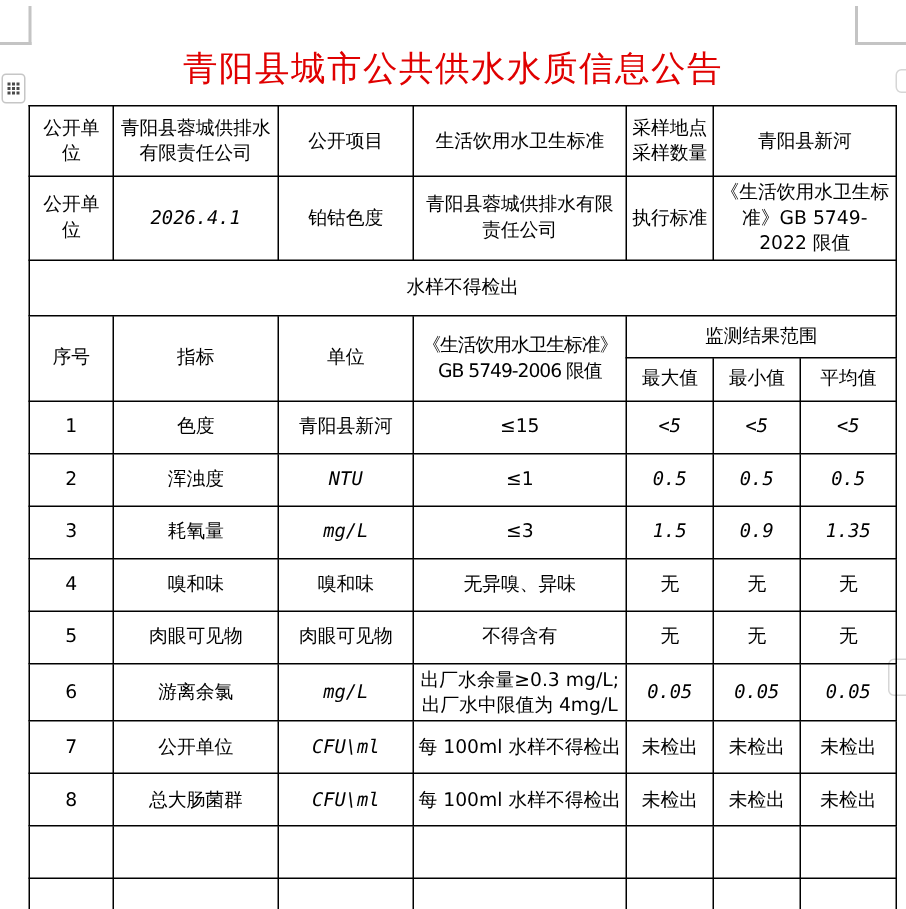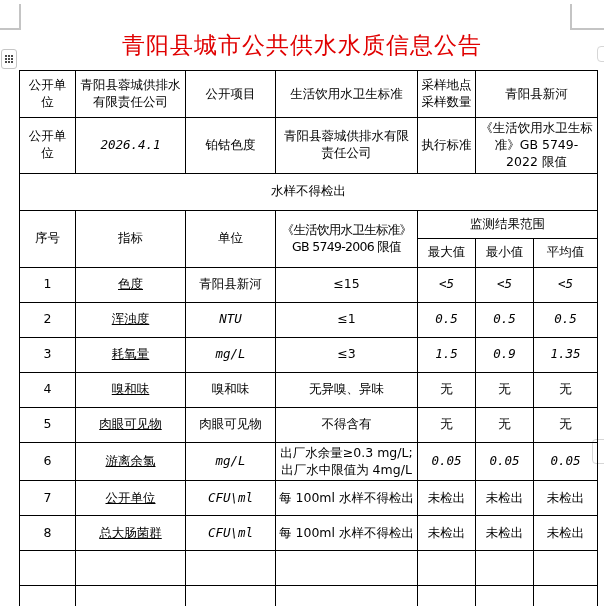--- a/index.html
+++ b/index.html
@@ -41,21 +41,21 @@
     border-collapse:collapse;table-layout:fixed;
   }
   table.doc td{
     border:1px solid #000;
     font-size:12.5px;color:#000;
     text-align:center;vertical-align:middle;
     padding:2px 3px;line-height:1.35;
     overflow:hidden;
   }
   td.val{text-align:left;}
-  td.ind{text-align:left;text-decoration:underline;}
+  td.ind{text-align:left;}
   td.mono{font-family:"DejaVu Sans Mono","Liberation Mono",monospace;font-size:12px;font-style:italic;}
   td.tight{letter-spacing:-0.7px;}
   tr.r-a td{height:42px;}
   tr.r-b td{height:46px;}
   tr.r-c td{height:32px;}
   tr.r-h1 td{height:23px;}
   tr.r-h2 td{height:24px;text-align:center;}
   tr.r-d td{height:30px;}
   tr.r-e1 td{height:30px;}
   tr.r-e2 td{height:36px;}

